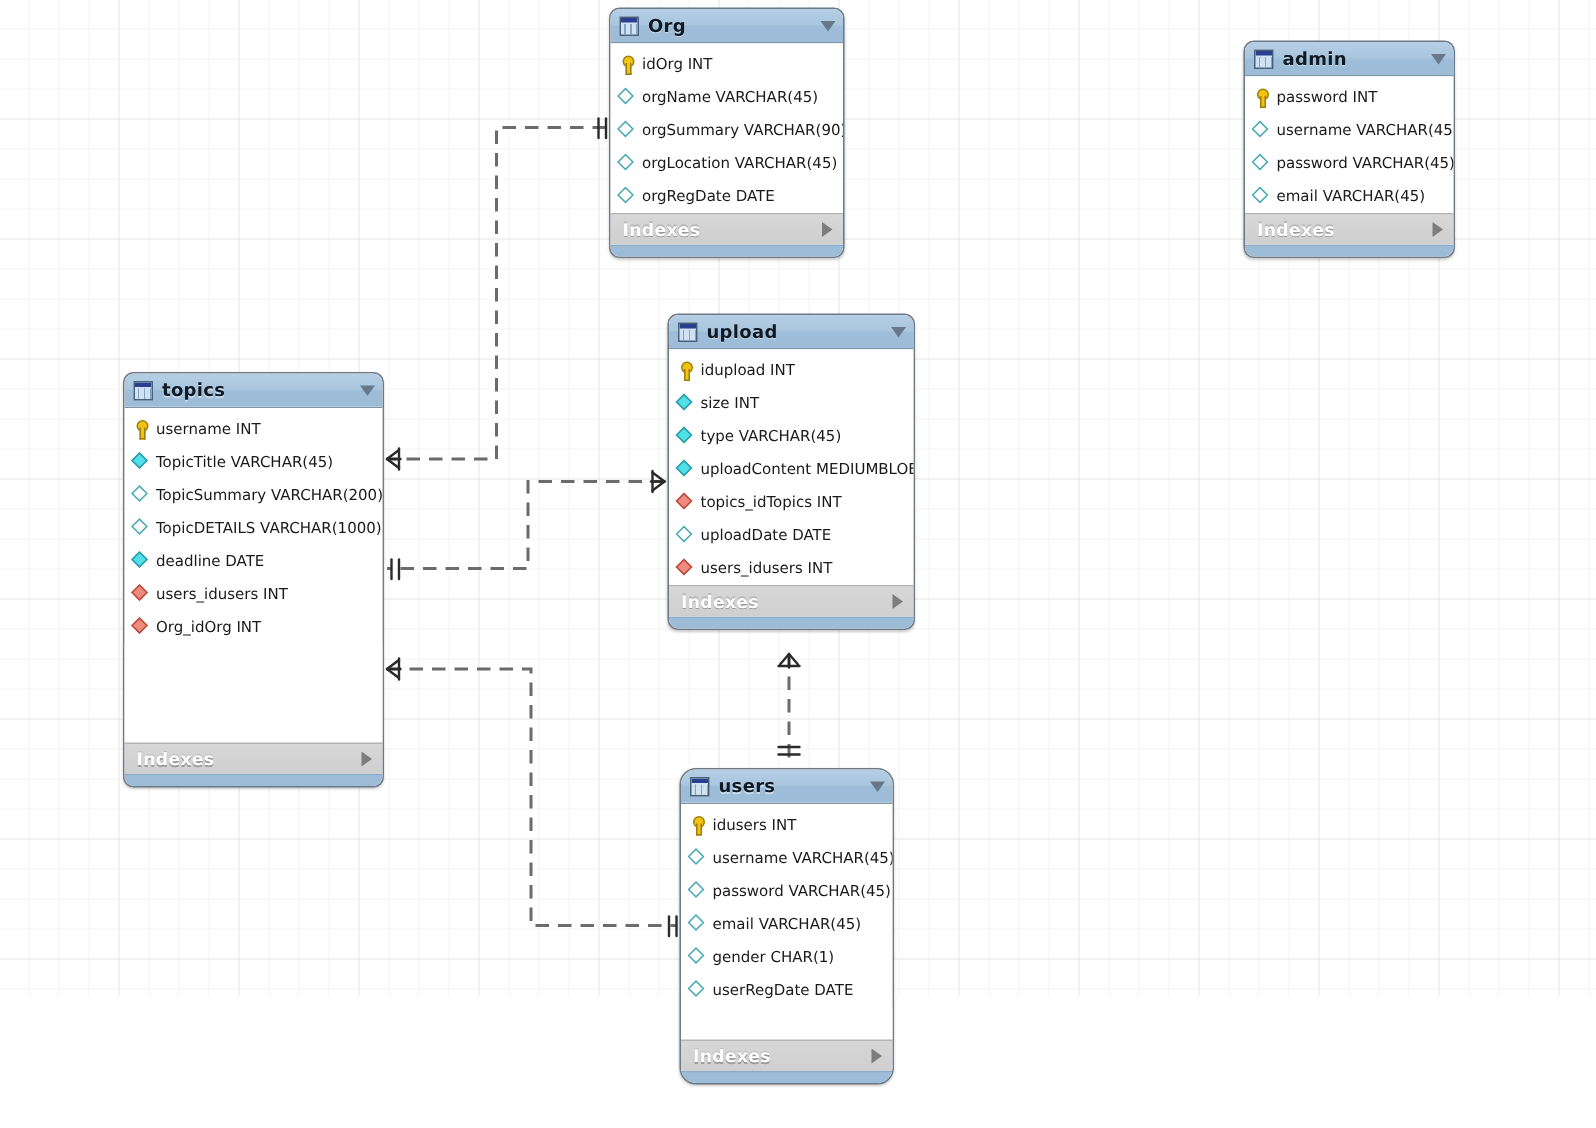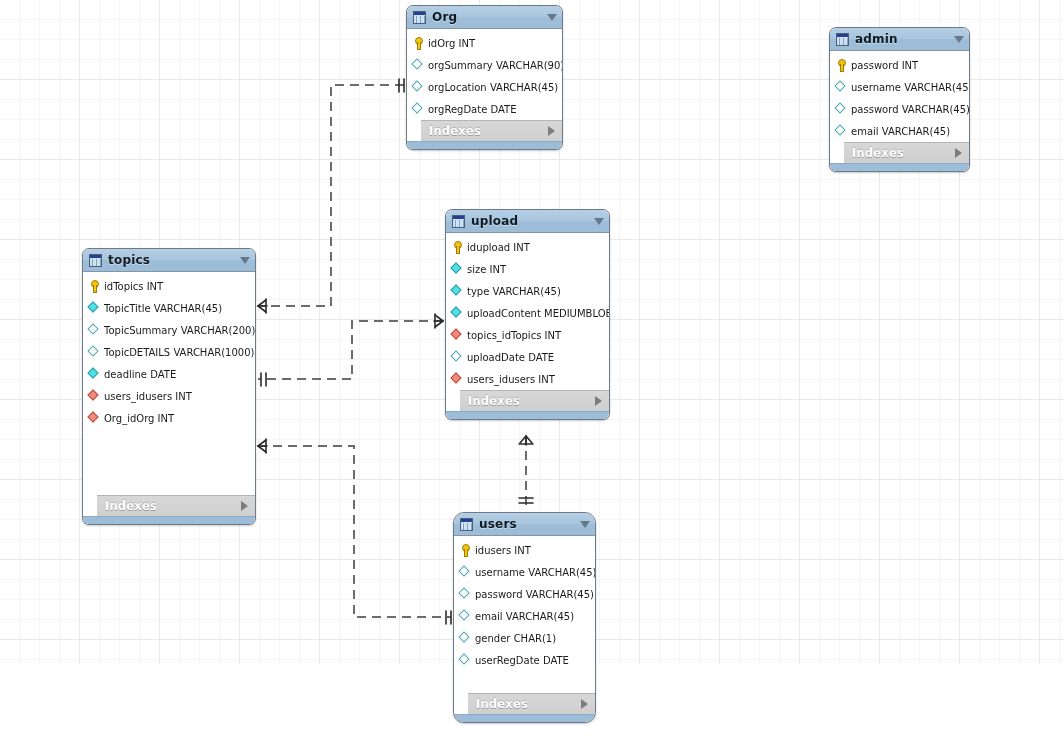--- a/index.html
+++ b/index.html
@@ -107,21 +107,20 @@
   .gl-red   .dia { background:#ef8b7e; border:1px solid #b94c3e; }
 
   .spacer { background:#fff; }
 
   .tbl-ft {
     height:21px;
     display:flex; align-items:center;
     padding:0 7px 0 8px;
     background:linear-gradient(to bottom,#d7d7d7 0%,#cfcfcf 100%);
     border-top:1px solid #b4b4b4;
-    margin-left:14px;
   }
   .ft-txt {
     flex:1 1 auto;
     font-size:11.5px; font-weight:bold; color:#ffffff;
     text-shadow:0 1px 0 #9b9b9b, 0 -1px 0 #b8b8b8;
     letter-spacing:0.2px;
   }
   .ft-tri {
     width:0; height:0; flex:0 0 7px;
     border-top:5px solid transparent;
@@ -208,20 +207,26 @@
       <div class="tbl" style="left: 406px; top: 5px; width: 157px;">
         <div class="tbl-hd">
           <span class="tbl-ico"></span>
           <span class="tbl-name">Org</span>
           <span class="tbl-caret"></span>
         </div>
         <div class="cols">
           <div class="col">
             <span class="gl gl-key"></span>
             <span class="col-txt">idOrg INT</span>
+          </div>
+          <div class="col">
+            <span class="gl gl-hollow">
+              <i class="dia"></i>
+            </span>
+            <span class="col-txt">orgName VARCHAR(45)</span>
           </div>
           <div class="col">
             <span class="gl gl-hollow">
               <i class="dia"></i>
             </span>
             <span class="col-txt">orgSummary VARCHAR(90)</span>
           </div>
           <div class="col">
             <span class="gl gl-hollow">
               <i class="dia"></i>
@@ -333,21 +338,21 @@
       </div>
       <div class="tbl" style="left: 82px; top: 248px; width: 174px;">
         <div class="tbl-hd">
           <span class="tbl-ico"></span>
           <span class="tbl-name">topics</span>
           <span class="tbl-caret"></span>
         </div>
         <div class="cols">
           <div class="col">
             <span class="gl gl-key"></span>
-            <span class="col-txt">idTopics INT</span>
+            <span class="col-txt">username INT</span>
           </div>
           <div class="col">
             <span class="gl gl-cyan">
               <i class="dia"></i>
             </span>
             <span class="col-txt">TopicTitle VARCHAR(45)</span>
           </div>
           <div class="col">
             <span class="gl gl-hollow">
               <i class="dia"></i>

